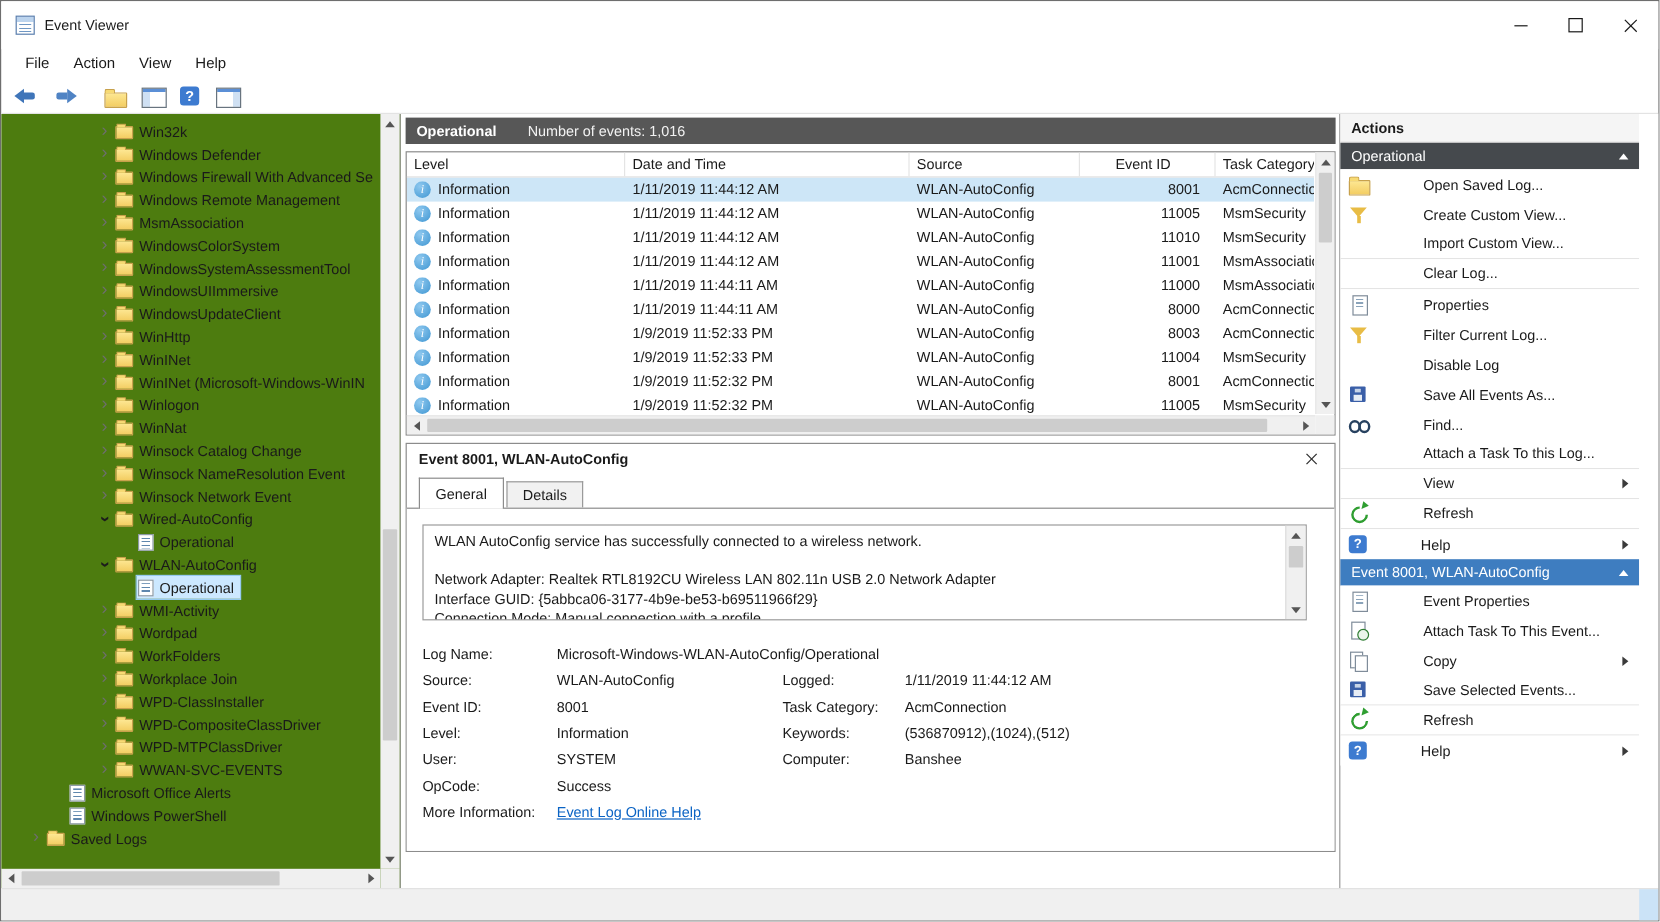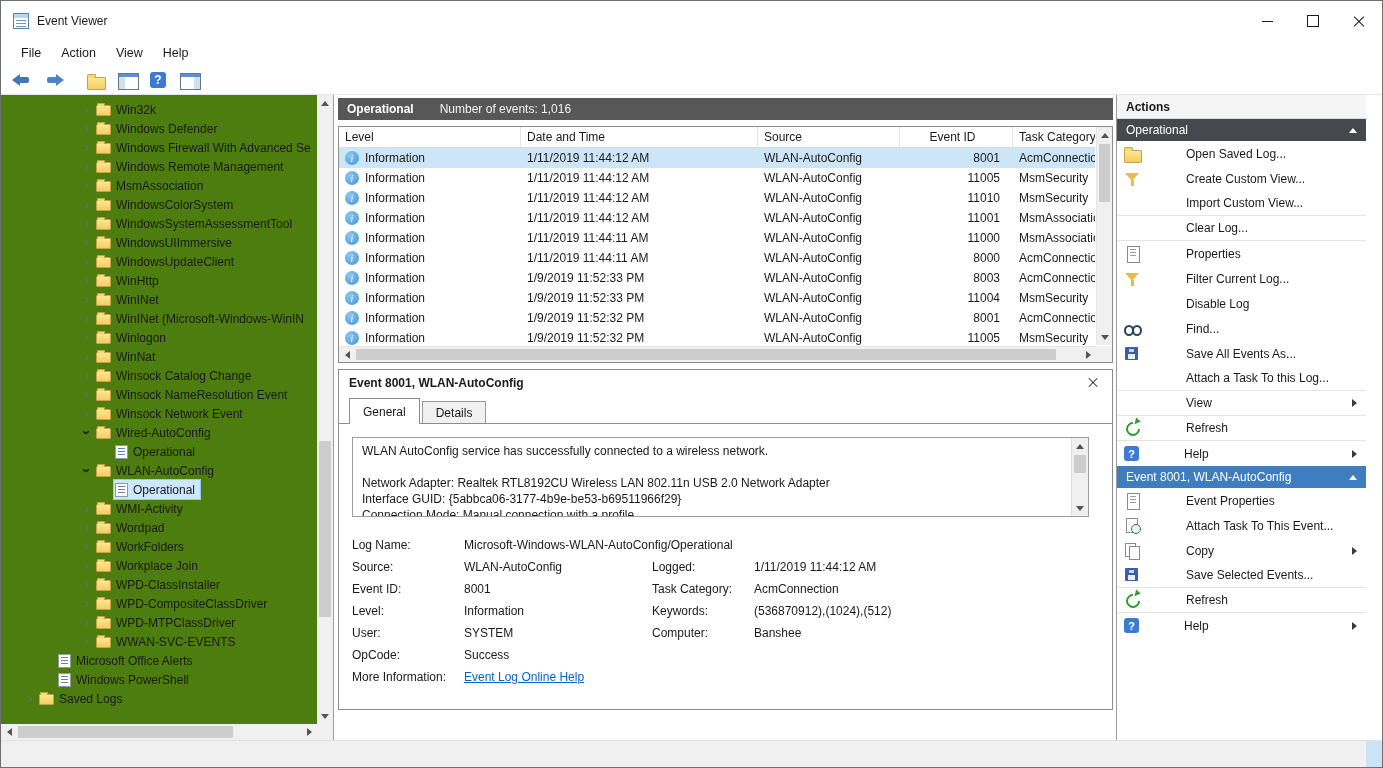--- a/index.html
+++ b/index.html
@@ -701,27 +701,27 @@
             <span class="ai i-funnel"></span>
             <span class="a-label">Filter Current Log...</span>
             <span class="a-sub"></span>
           </div>
           <div class="a-item">
             <span class="ai"></span>
             <span class="a-label">Disable Log</span>
             <span class="a-sub"></span>
           </div>
           <div class="a-item">
+            <span class="ai i-save"></span>
+            <span class="a-label">Save All Events As...</span>
+            <span class="a-sub"></span>
+          </div>
+          <div class="a-item">
             <span class="ai i-find"></span>
             <span class="a-label">Find...</span>
-            <span class="a-sub"></span>
-          </div>
-          <div class="a-item">
-            <span class="ai i-save"></span>
-            <span class="a-label">Save All Events As...</span>
             <span class="a-sub"></span>
           </div>
           <div class="a-item sep-after">
             <span class="ai"></span>
             <span class="a-label">Attach a Task To this Log...</span>
             <span class="a-sub"></span>
           </div>
           <div class="a-item sep-after">
             <span class="ai"></span>
             <span class="a-label">View</span>

